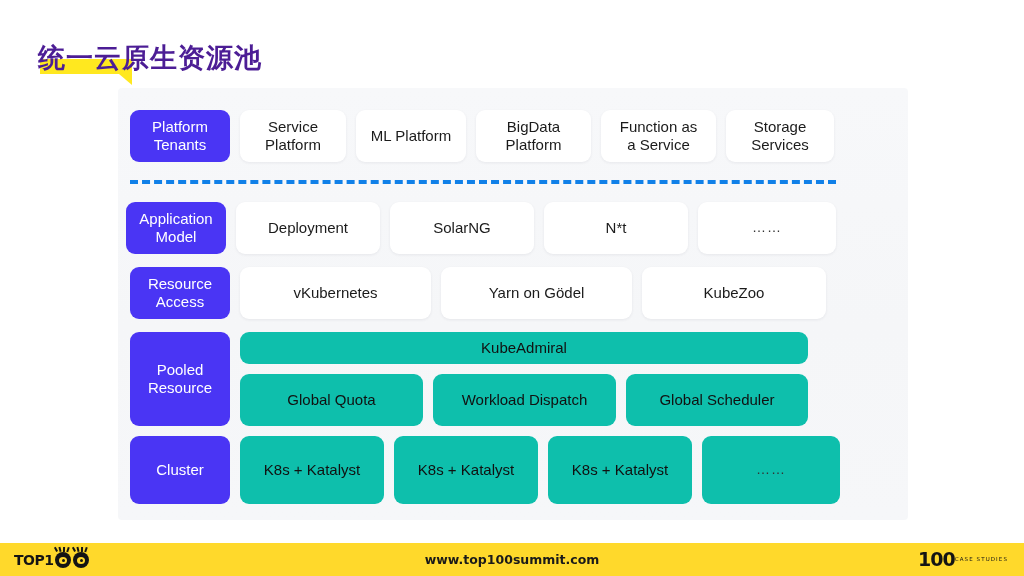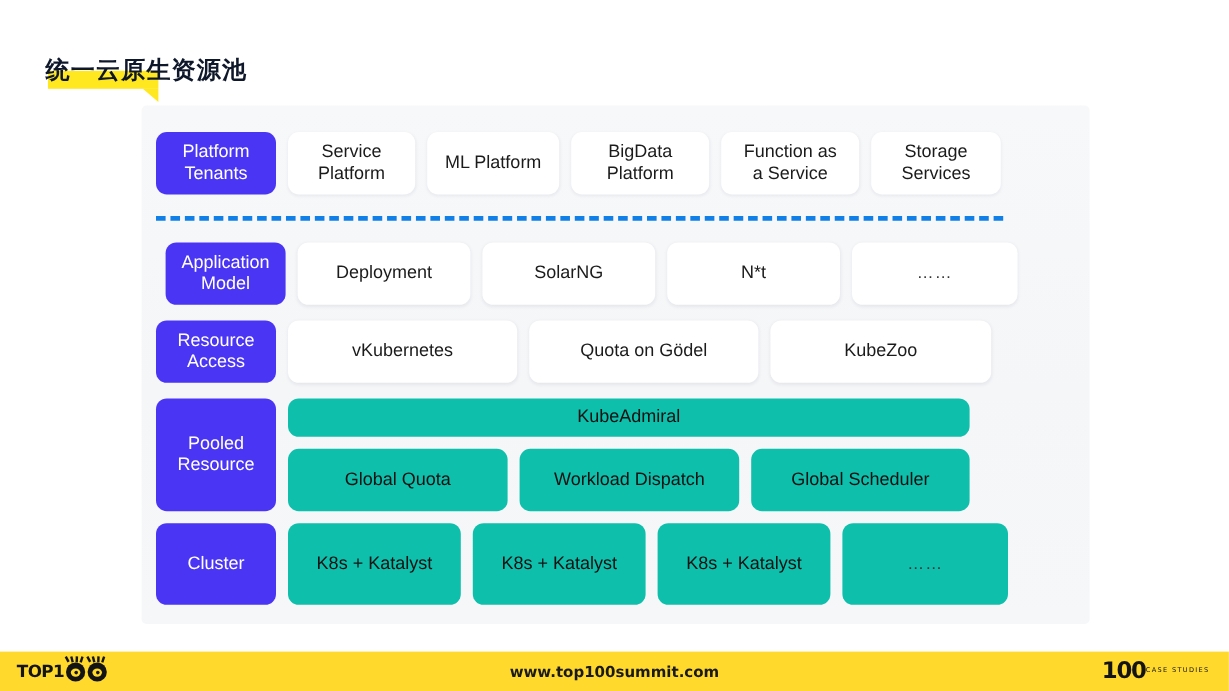--- a/index.html
+++ b/index.html
@@ -61,23 +61,23 @@
     position: absolute;
     right: 0;
     top: 15px;
     width: 0; height: 0;
     border-left: 13px solid transparent;
     border-top: 11px solid #ffe81f;
   }
   .title-text {
     position: relative;
     z-index: 1;
-    font-size: 20px;
+    font-size: 27px;
     font-weight: 700;
-    color: #0f172a;
+    color: #4c1d95;
     letter-spacing: 1px;
     line-height: 40px;
     white-space: nowrap;
     font-family: "DejaVu Sans", sans-serif;
   }
 
   
   #diagram {
     position: absolute;
     left: 118px;
@@ -251,34 +251,34 @@
       <div class="cell white" style="width:115px; margin-left:10px;">BigData
 Platform</div>
       <div class="cell white" style="width:115px; margin-left:10px;">Function as
 a Service</div>
       <div class="cell white" style="width:108px; margin-left:10px;">Storage
 Services</div>
     </div>
 
     <div class="divider"></div>
 
-    <div class="row" style="left:20px; top:114px; height:52px;">
+    <div class="row" style="left:8px; top:114px; height:52px;">
       <div class="cell label" style="width:100px;">Application
 Model</div>
       <div class="cell white" style="width:144px; margin-left:10px;">Deployment</div>
       <div class="cell white" style="width:144px; margin-left:10px;">SolarNG</div>
       <div class="cell white" style="width:144px; margin-left:10px;">N*t</div>
       <div class="cell white dots" style="width:138px; margin-left:10px;">……</div>
     </div>
 
     <div class="row" style="left:12px; top:179px; height:52px;">
       <div class="cell label" style="width:100px;">Resource
 Access</div>
       <div class="cell white" style="width:191px; margin-left:10px;">vKubernetes</div>
-      <div class="cell white" style="width:191px; margin-left:10px;">Quota on Gödel</div>
+      <div class="cell white" style="width:191px; margin-left:10px;">Yarn on Gödel</div>
       <div class="cell white" style="width:184px; margin-left:10px;">KubeZoo</div>
     </div>
 
     <div class="row" style="left:12px; top:244px; height:94px;">
       <div class="cell label" style="width:100px;">Pooled
 Resource</div>
       <div style="margin-left:10px; display:flex; flex-direction:column; gap:10px;">
         <div class="cell teal" style="width:568px; height:32px;">KubeAdmiral</div>
         <div style="display:flex; gap:10px;">
           <div class="cell teal" style="width:183px; height:52px;">Global Quota</div>

